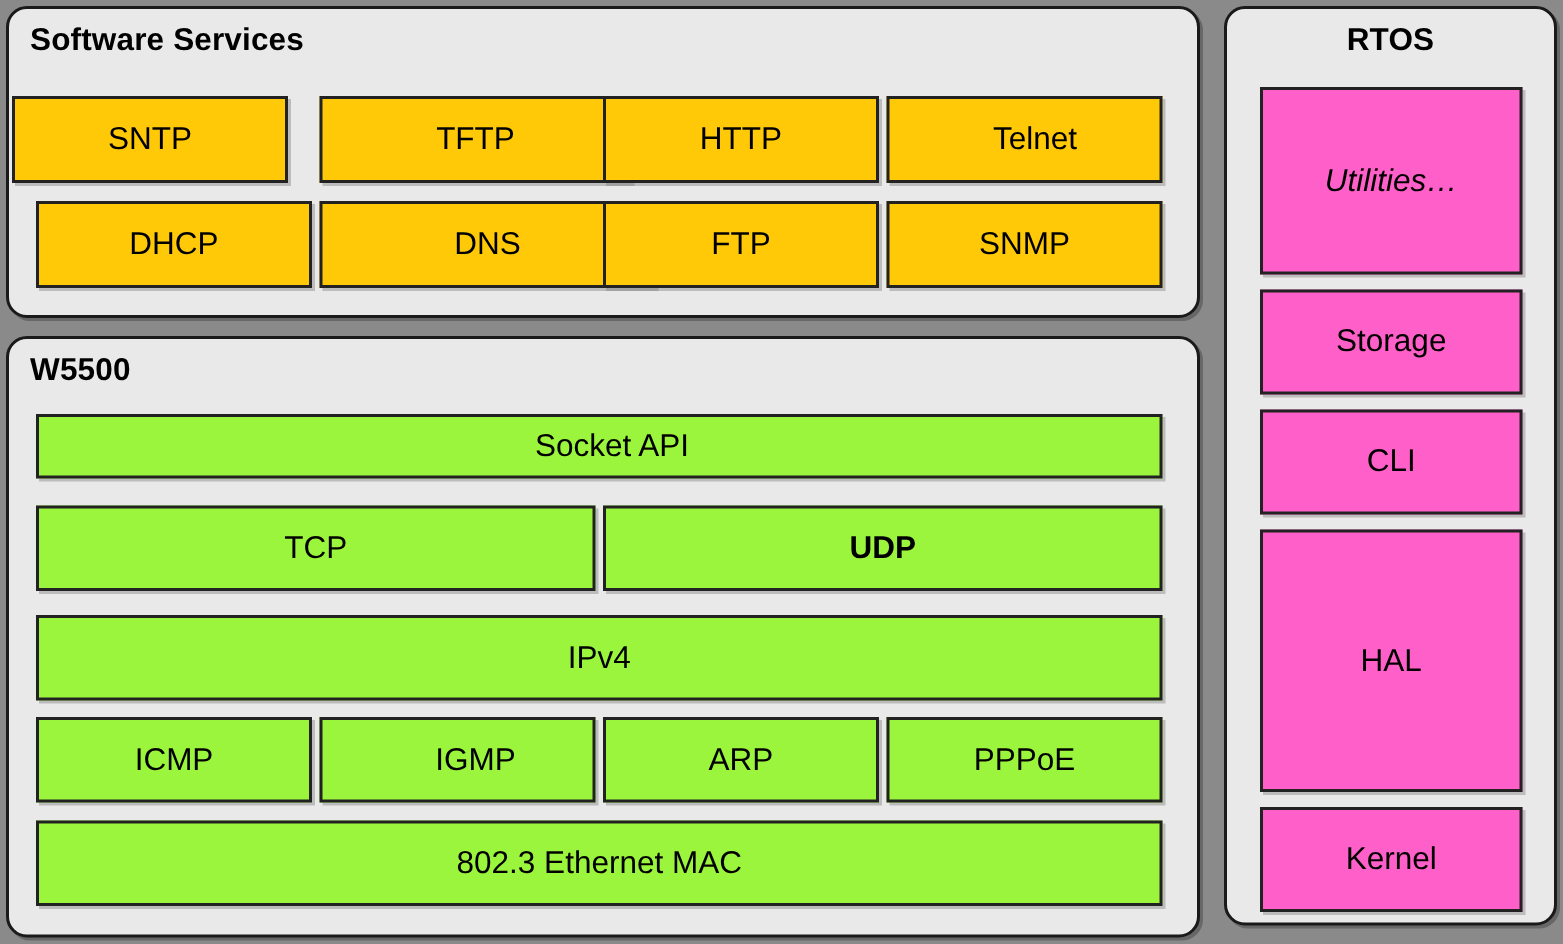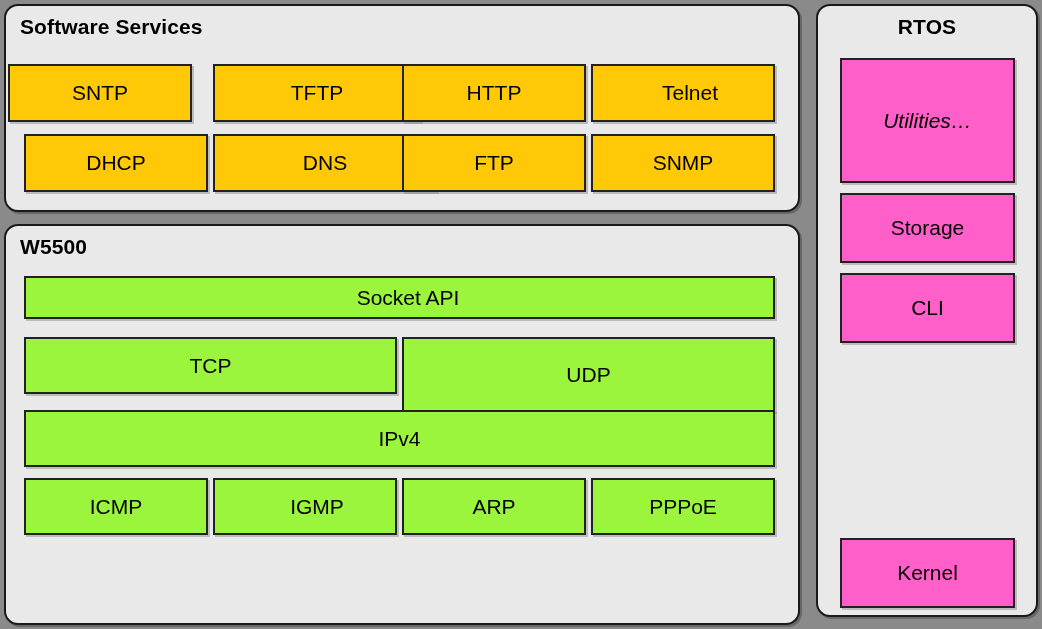--- a/index.html
+++ b/index.html
@@ -81,33 +81,35 @@
     <div class="block gold" style="left:396px; top:128px; width:184px; height:58px;">FTP</div>
     <div class="block gold" style="left:585px; top:128px; width:184px; height:58px;">SNMP</div>
   </div>
 
   <div class="panel" id="panel-w5500">
     <div class="panel-title left">W5500</div>
 
     <div class="block green" style="left:18px; top:50px; width:751px; height:43px;padding-left:17px;">Socket API</div>
 
     <div class="block green" style="left:18px;  top:111px; width:373px; height:57px;">TCP</div>
-    <div class="block green" style="left:396px; top:111px; width:373px; height:75px;">UDP</div>
+    <div class="block green" style="left:396px; top:111px; width:373px; height:57px;font-weight:bold;">UDP</div>
 
     <div class="block green" style="left:18px; top:184px; width:751px; height:57px;">IPv4</div>
 
     <div class="block green" style="left:18px;  top:252px; width:184px; height:57px;">ICMP</div>
     <div class="block green" style="left:207px; top:252px; width:184px; height:57px;padding-left:24px;">IGMP</div>
     <div class="block green" style="left:396px; top:252px; width:184px; height:57px;">ARP</div>
     <div class="block green" style="left:585px; top:252px; width:184px; height:57px;">PPPoE</div>
 
+    <div class="block green" style="left:18px; top:321px; width:751px; height:57px;">802.3 Ethernet MAC</div>
   </div>
 
   <div class="panel" id="panel-rtos">
     <div class="panel-title center">RTOS</div>
 
     <div class="block pink italic" style="left:22px; top:52px;  width:175px; height:125px;">Utilities…</div>
     <div class="block pink" style="left:22px; top:187px; width:175px; height:70px;">Storage</div>
     <div class="block pink" style="left:22px; top:267px; width:175px; height:70px;">CLI</div>
+    <div class="block pink" style="left:22px; top:347px; width:175px; height:175px;">HAL</div>
     <div class="block pink" style="left:22px; top:532px; width:175px; height:70px;">Kernel</div>
   </div>
 
 </div>
 
 </body></html>

